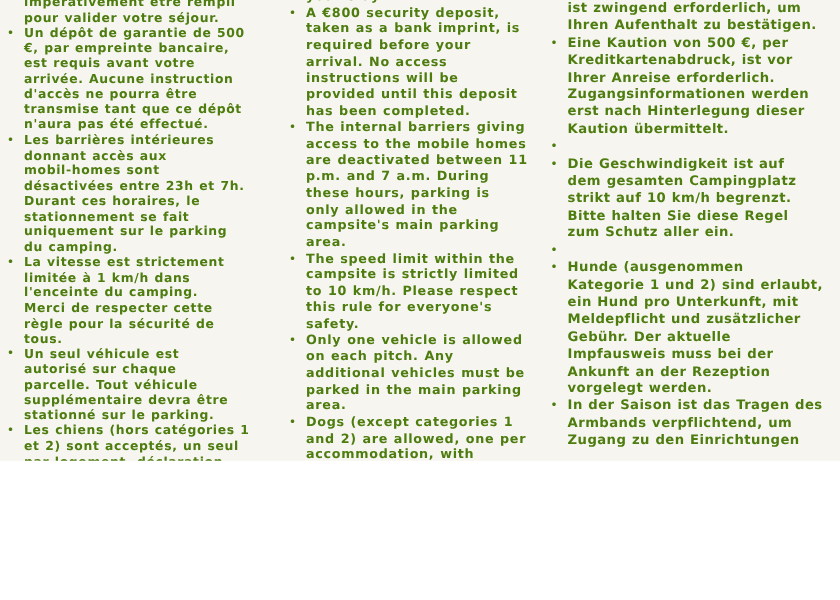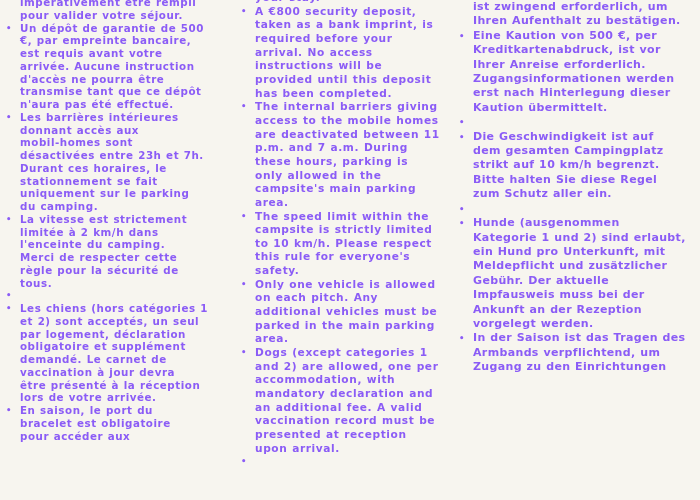--- a/index.html
+++ b/index.html
@@ -1,23 +1,23 @@
 <!DOCTYPE html>
 <html><head>
 <meta charset="utf-8">
 <style>
   html,body{margin:0;padding:0;}
   .page{
     position:relative;
-    width:700px;height:500px;
+    width:700px;height:384px;
     background:#f7f5ef;
     overflow:hidden;
     font-family:"DejaVu Sans",sans-serif;
     font-weight:700;
-    color:#8b5cf6;
+    color:#4d7c0f;
   }
   .col{position:absolute;}
   .item{display:flex;align-items:flex-start;}
   .bullet{flex:0 0 14px;font-size:8.5px;}
   .text{white-space:pre;word-spacing:0.5px;}
   .col-fr{left:6px;  top:-4px; width:230px; font-size:10.3px; line-height:12.75px; letter-spacing:0.55px;}
   .col-en{left:241px; top:-9px; width:222px; font-size:10.6px; line-height:13.65px; letter-spacing:0.6px;}
   .col-de{left:459px; top:0px;  width:241px; font-size:11px;   line-height:14.4px;  letter-spacing:0.35px;}
 </style>
 </head>
@@ -48,28 +48,33 @@
 mobil-homes sont
 désactivées entre 23h et 7h.
 Durant ces horaires, le
 stationnement se fait
 uniquement sur le parking
 du camping.</span>
     </div>
     <div class="item">
       <span class="bullet">•</span>
       <span class="text">La vitesse est strictement
-limitée à 2 km/h dans
+limitée à 1 km/h dans
 l'enceinte du camping.
 Merci de respecter cette
 règle pour la sécurité de
 tous.</span>
     </div>
     <div class="item">
       <span class="bullet">•</span>
+      <span class="text">Un seul véhicule est
+autorisé sur chaque
+parcelle. Tout véhicule
+supplémentaire devra être
+stationné sur le parking.</span>
     </div>
     <div class="item">
       <span class="bullet">•</span>
       <span class="text">Les chiens (hors catégories 1
 et 2) sont acceptés, un seul
 par logement, déclaration
 obligatoire et supplément
 demandé. Le carnet de
 vaccination à jour devra
 être présenté à la réception

